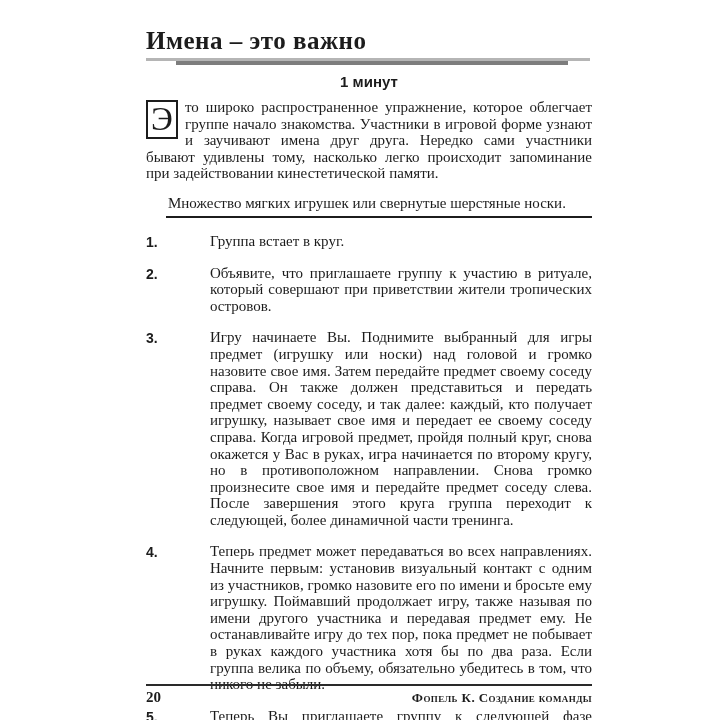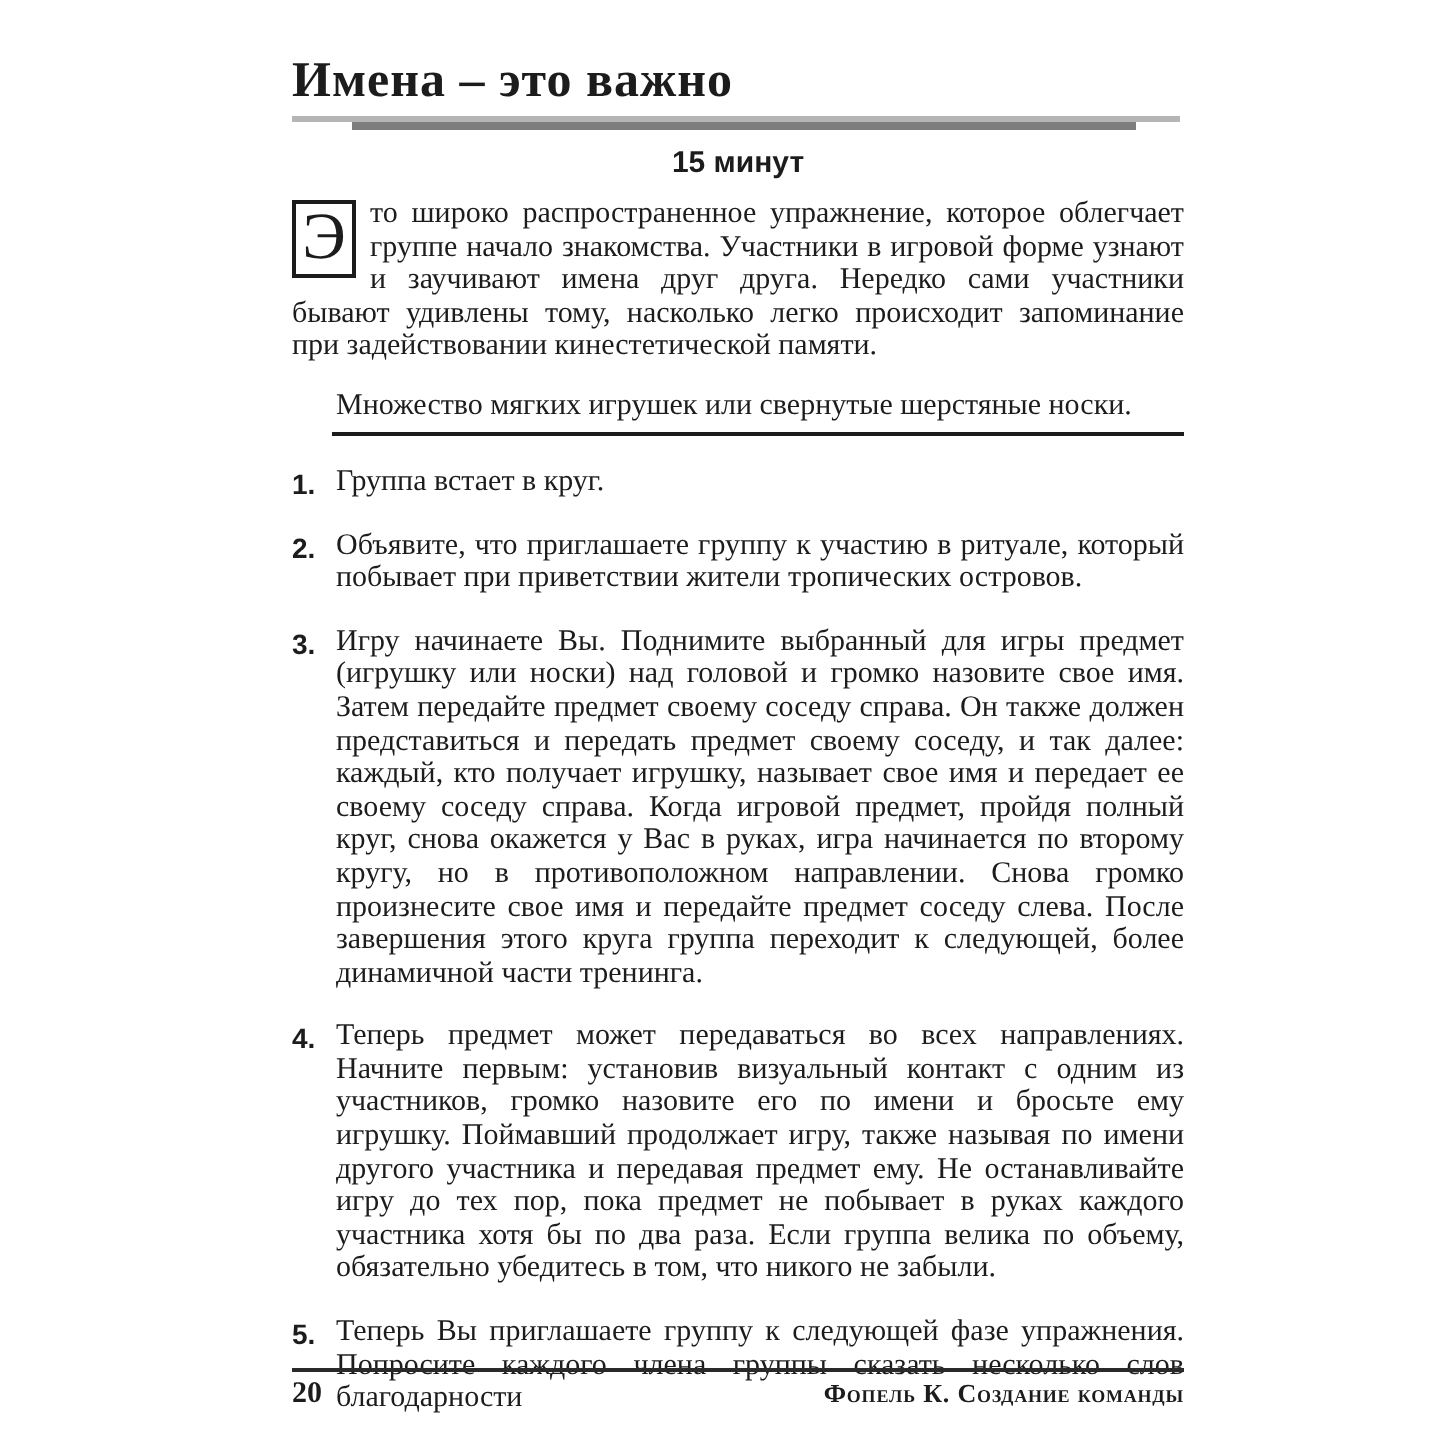--- a/index.html
+++ b/index.html
@@ -49,21 +49,21 @@
   .materials-text{margin:5px 0 0 22px;font-size:15px;line-height:16.6px;}
   .materials-rule{margin:4px 0 0 20px;border-bottom:2px solid #1c1c1c;}
   
   .steps{margin:15px 0 0 0;padding:0;list-style:none;}
   .step{display:flex;margin-bottom:15px;}
   .step .num{
     flex:none;width:22px;font-family:"Liberation Sans", sans-serif;
     font-weight:bold;font-size:14px;padding-top:1px;
   }
   .step .text{
-    flex:1;text-align:justify;font-size:15px;line-height:16.6px;
+    flex:1;text-align:justify;font-size:15px;line-height:16.6px;margin-left:42px;
   }
   
   .footer{
     position:absolute;left:146px;width:446px;top:684px;
     border-top:2px solid #2a2a2a;
     display:flex;justify-content:space-between;align-items:baseline;
     padding-top:3px;
   }
   .footer .page-num{font-weight:bold;font-size:15px;}
   .footer .book{
@@ -75,39 +75,39 @@
 
 <div class="page">
 
   <div class="title">Имена – это важно</div>
 
   <div class="title-rule">
     <div class="light"></div>
     <div class="dark"></div>
   </div>
 
-  <div class="duration">15 минут</div>
+  <div class="duration">1 минут</div>
 
   <div class="intro">
     <span class="dropcap">Э</span><span>то широко распространенное упражнение, которое облегчает группе начало знакомства. Участники в игровой форме узнают и заучивают имена друг друга. Нередко сами участники бывают удивлены тому, насколько легко происходит запоминание при задействовании кинестетической памяти.</span>
   </div>
 
   <div class="materials">
     <div class="materials-text">Множество мягких игрушек или свернутые шерстяные носки.</div>
     <div class="materials-rule"></div>
   </div>
 
   <ol class="steps" id="steps">
       <li class="step">
         <span class="num">1.</span>
         <span class="text">Группа встает в круг.</span>
       </li>
       <li class="step">
         <span class="num">2.</span>
-        <span class="text">Объявите, что приглашаете группу к участию в ритуале, который побывает при приветствии жители тропических островов.</span>
+        <span class="text">Объявите, что приглашаете группу к участию в ритуале, который совершают при приветствии жители тропических островов.</span>
       </li>
       <li class="step">
         <span class="num">3.</span>
         <span class="text">Игру начинаете Вы. Поднимите выбранный для игры предмет (игрушку или носки) над головой и громко назовите свое имя. Затем передайте предмет своему соседу справа. Он также должен представиться и передать предмет своему соседу, и так далее: каждый, кто получает игрушку, называет свое имя и передает ее своему соседу справа. Когда игровой предмет, пройдя полный круг, снова окажется у Вас в руках, игра начинается по второму кругу, но в противоположном направлении. Снова громко произнесите свое имя и передайте предмет соседу слева. После завершения этого круга группа переходит к следующей, более динамичной части тренинга.</span>
       </li>
       <li class="step">
         <span class="num">4.</span>
         <span class="text">Теперь предмет может передаваться во всех направлениях. Начните первым: установив визуальный контакт с одним из участников, громко назовите его по имени и бросьте ему игрушку. Поймавший продолжает игру, также называя по имени другого участника и передавая предмет ему. Не останавливайте игру до тех пор, пока предмет не побывает в руках каждого участника хотя бы по два раза. Если группа велика по объему, обязательно убедитесь в том, что никого не забыли.</span>
       </li>
       <li class="step">

